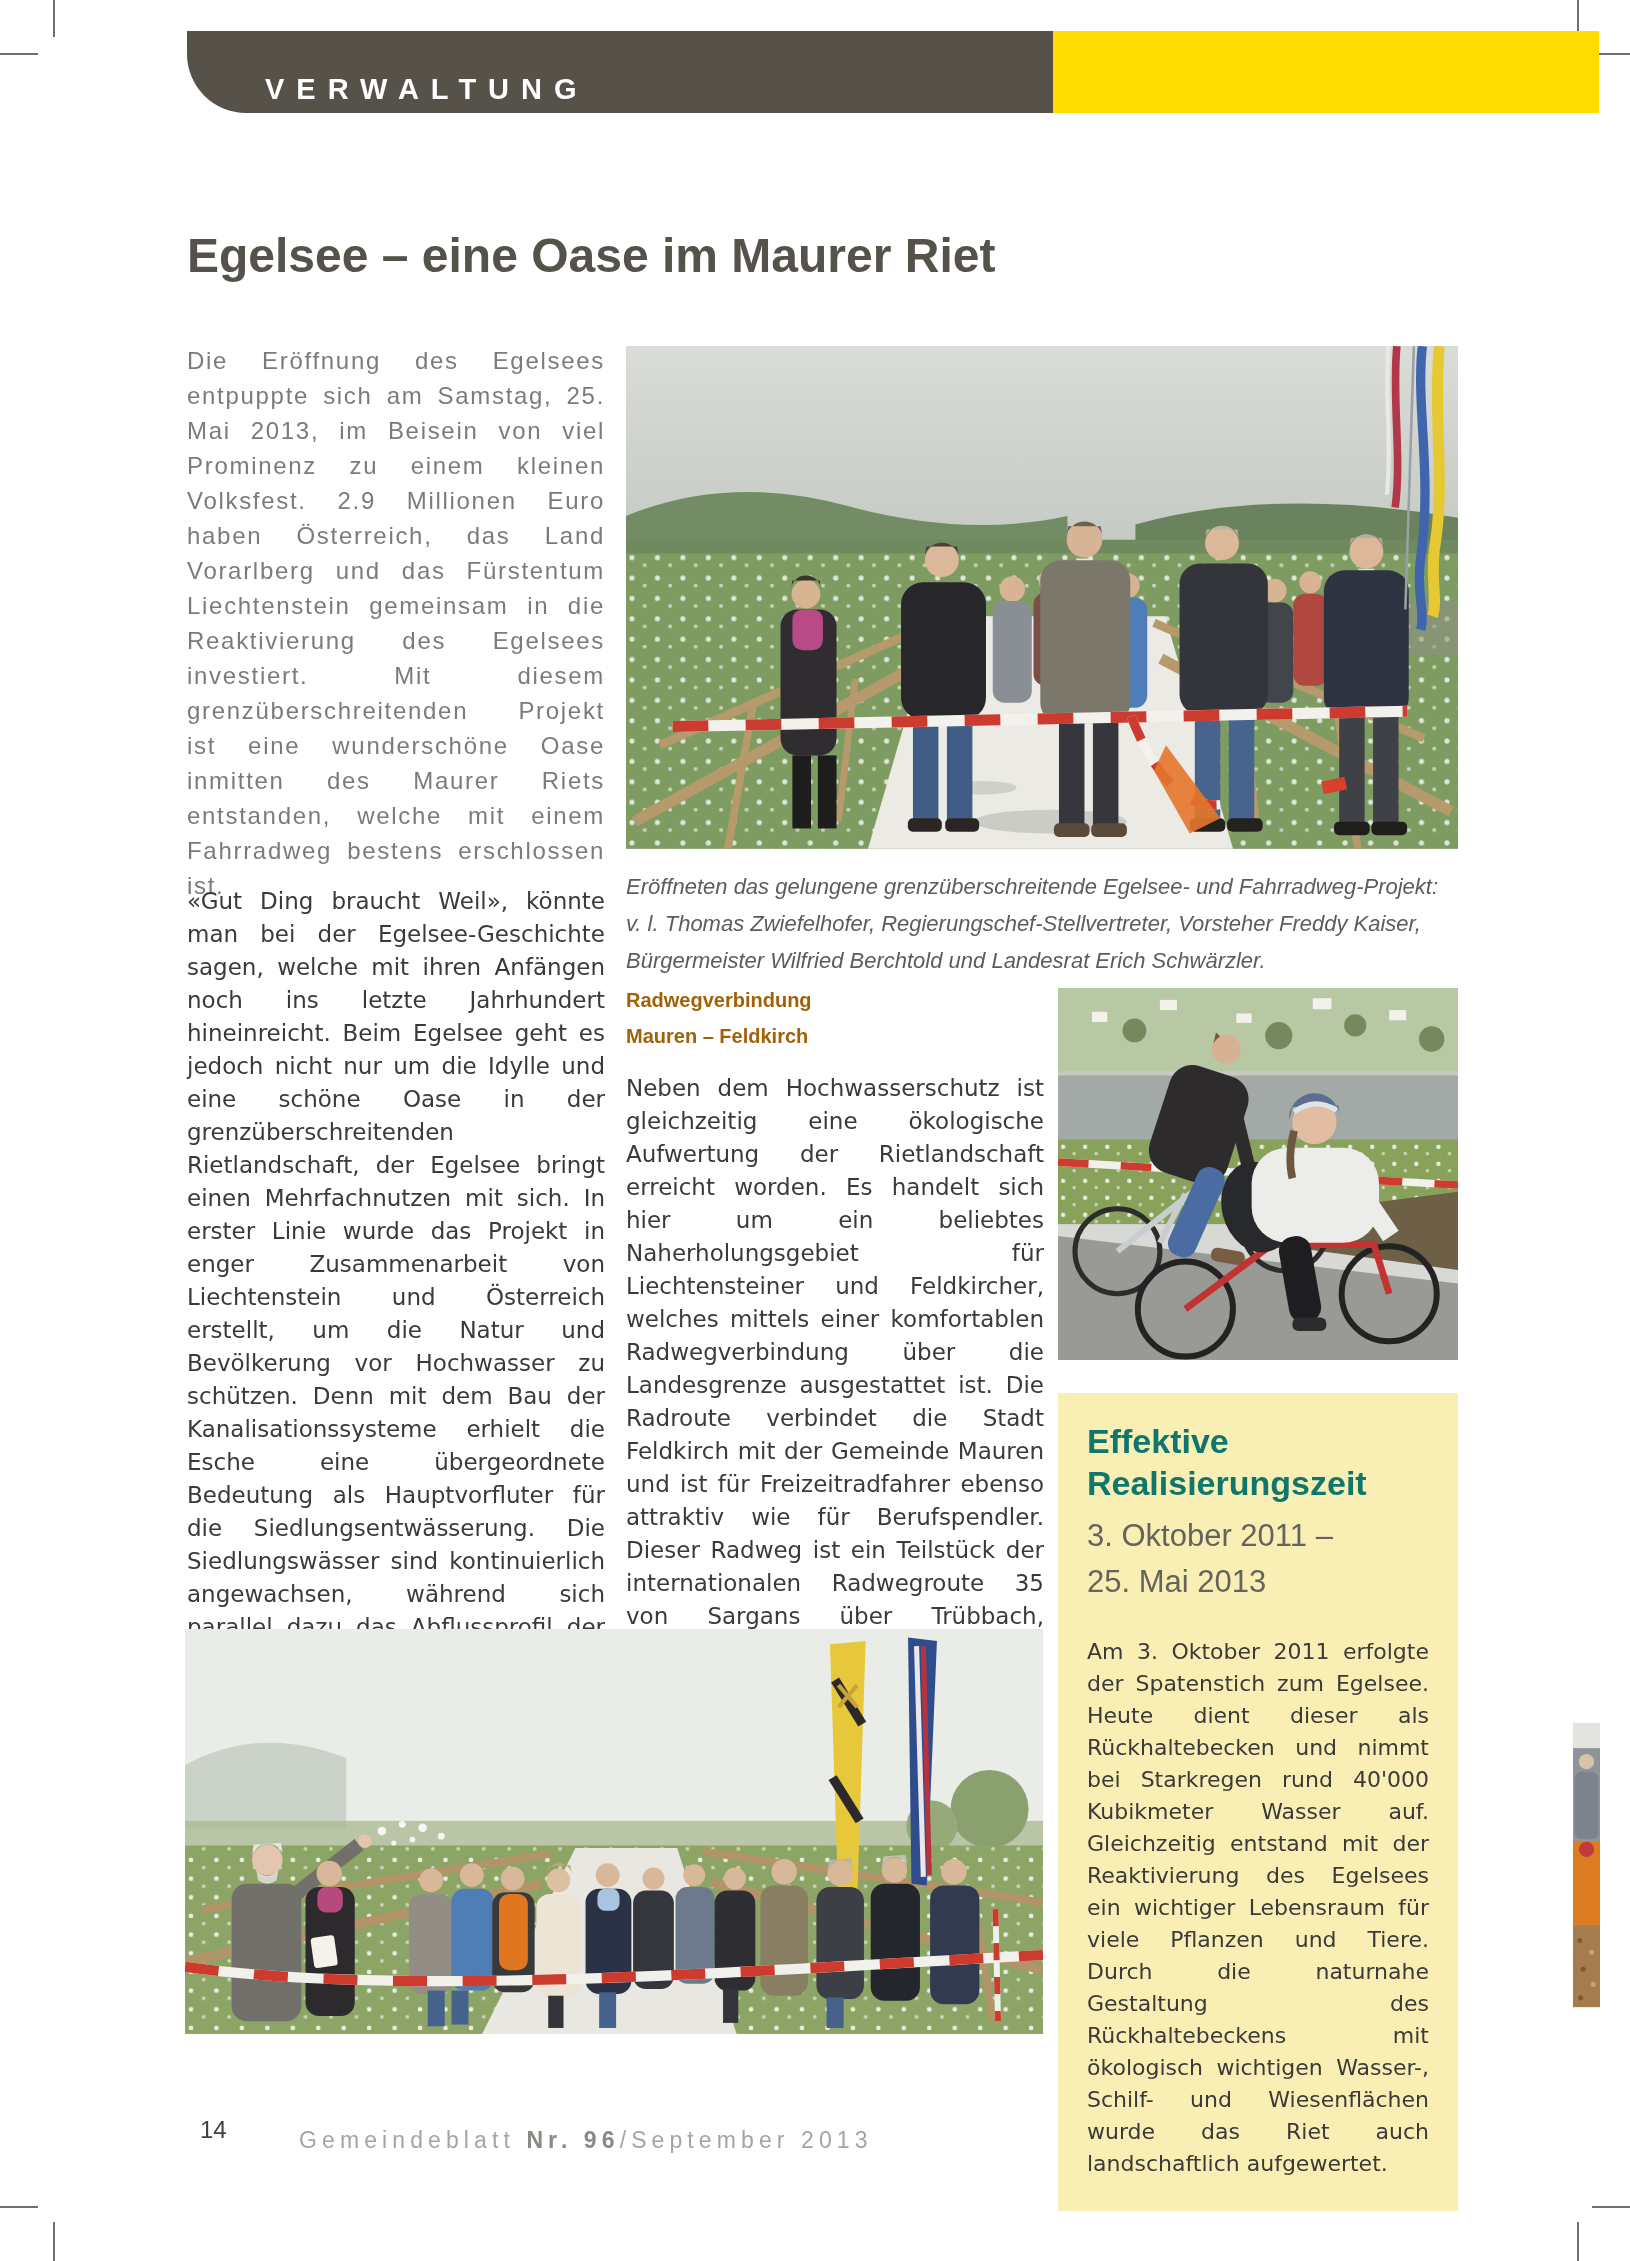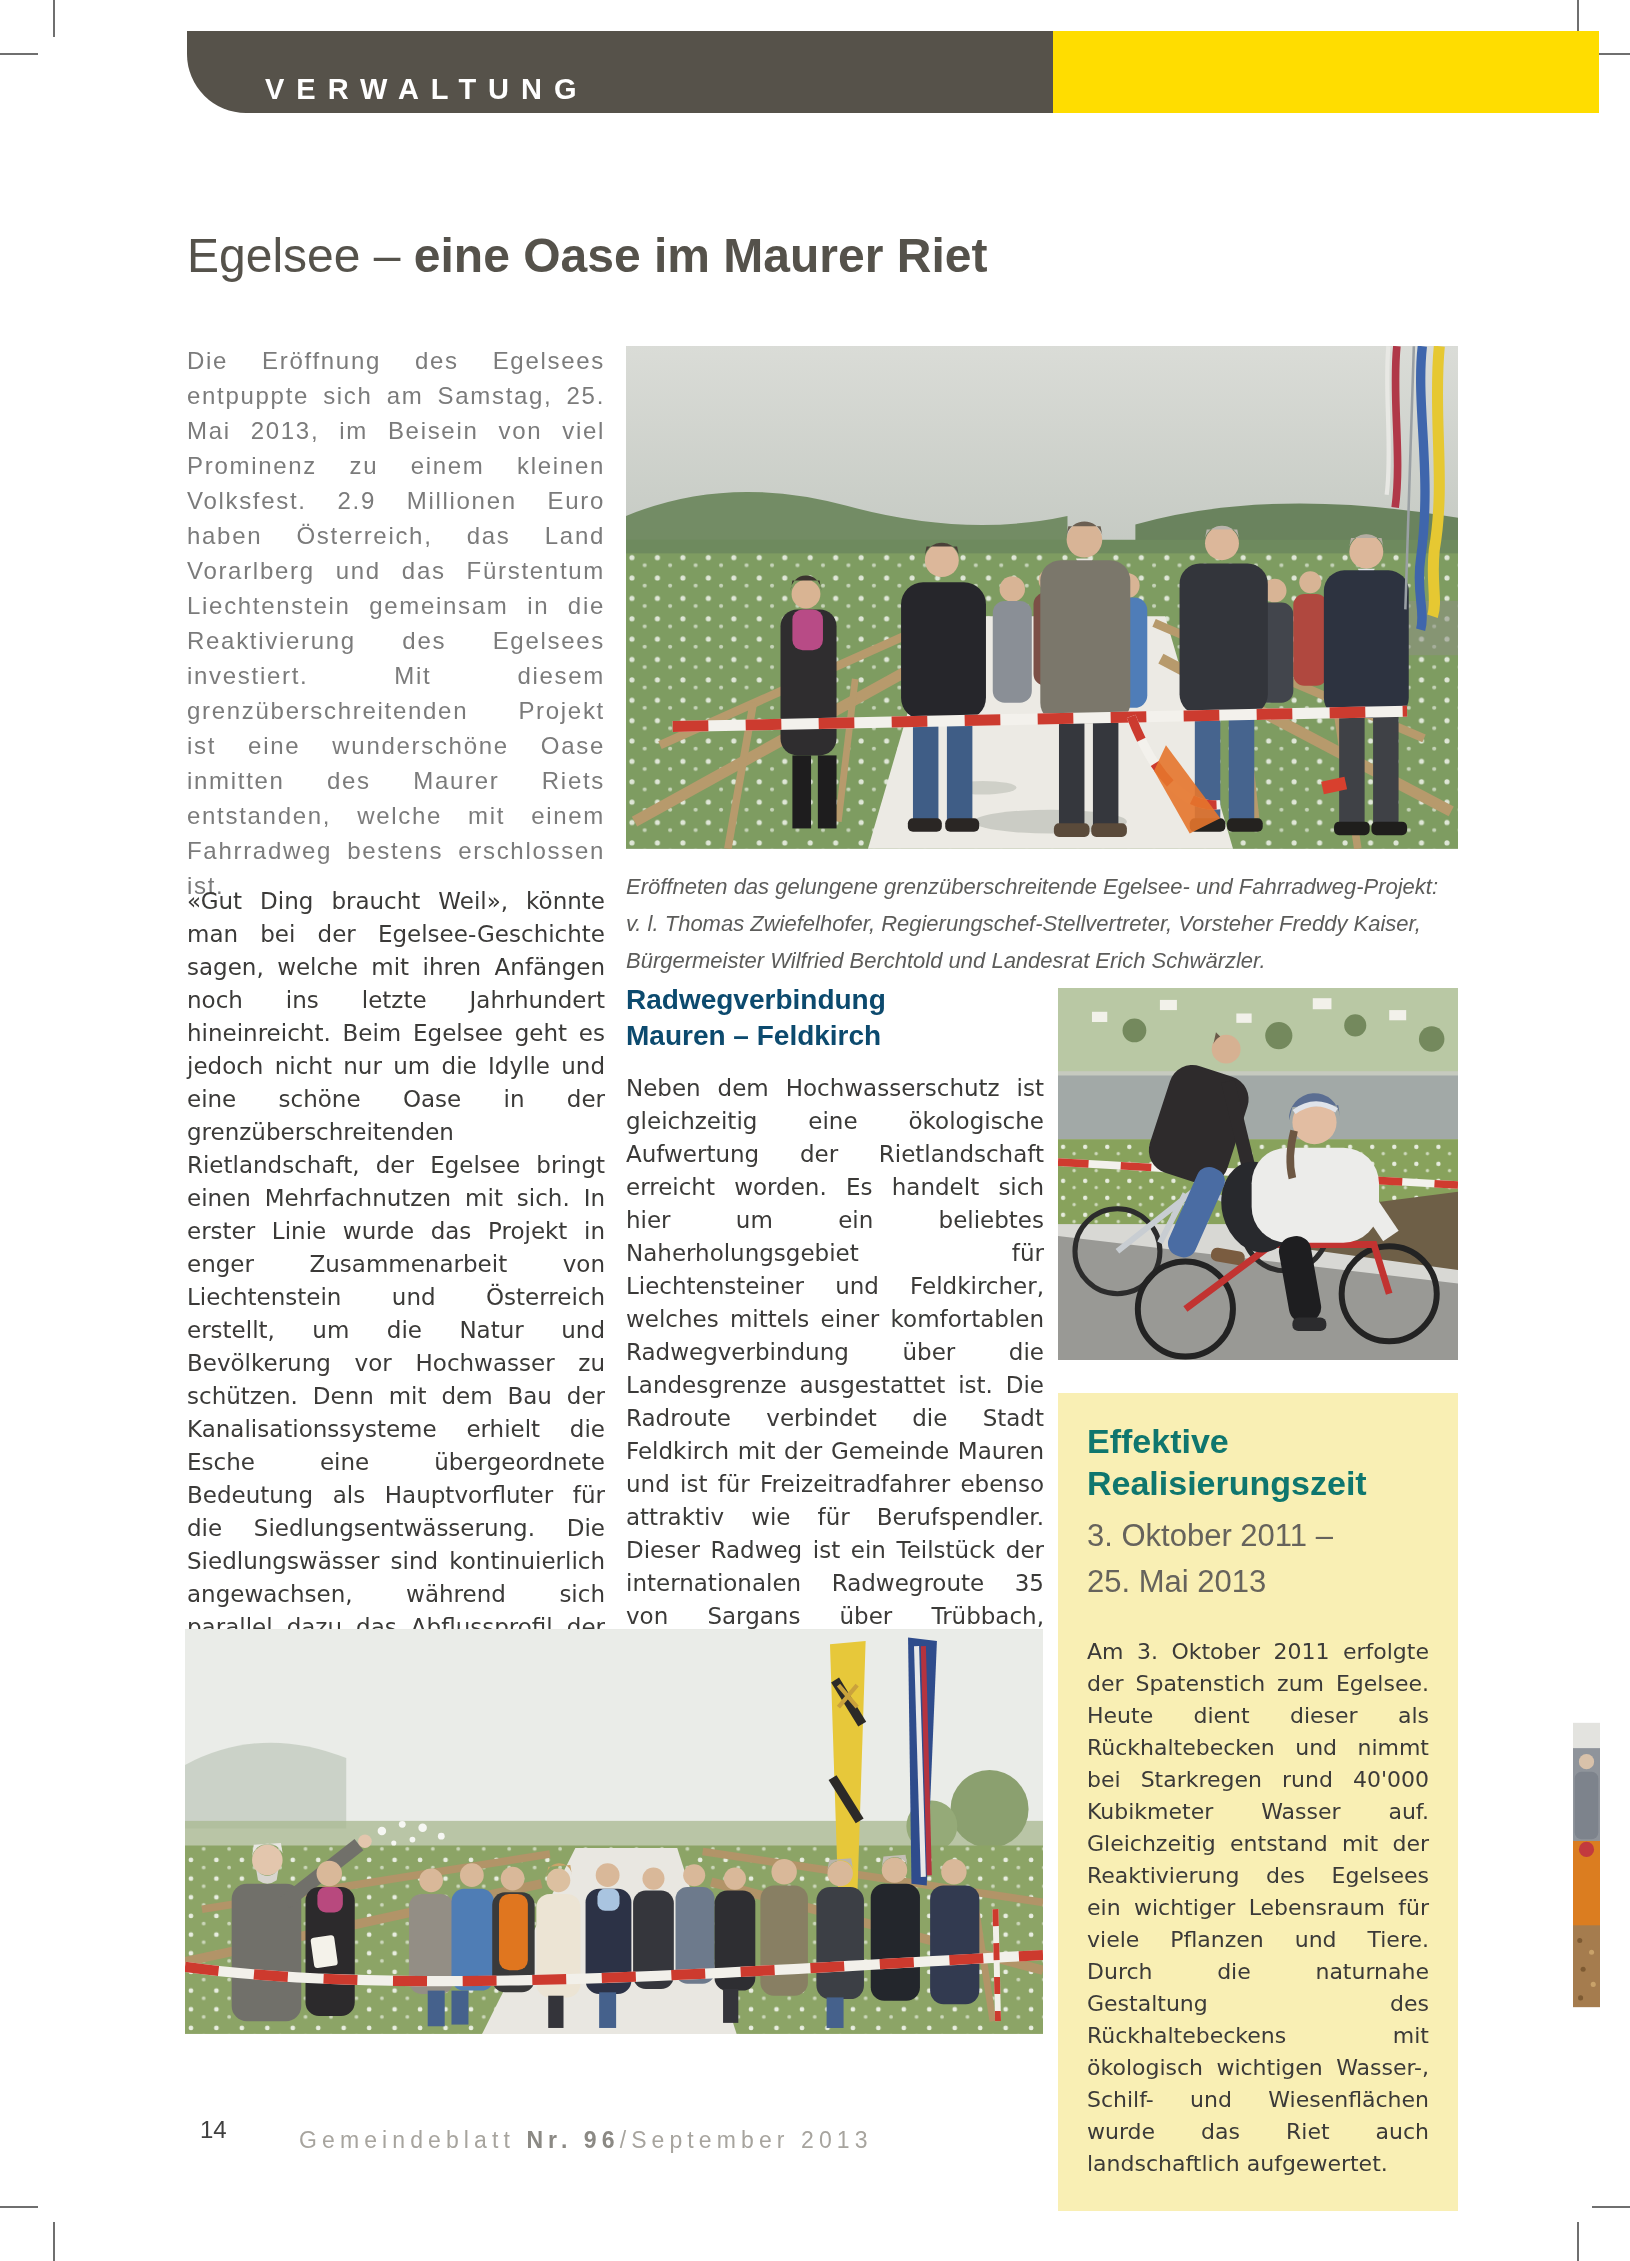--- a/index.html
+++ b/index.html
@@ -8,30 +8,30 @@
   
   .crop{position:absolute;background:#6f6f6f;}
   
   .banner-gray{position:absolute;left:187px;top:31px;width:866px;height:82px;
     background:#56524a;border-radius:0 0 0 59px;text-align:center;}
   .banner-label{position:absolute;left:78px;top:42px;color:#ffffff;font-size:29px;
     font-weight:bold;letter-spacing:12px;}
   .banner-yellow{position:absolute;left:1053px;top:31px;width:546px;height:82px;background:#ffdd00;}
   
   .title{position:absolute;left:187px;top:228px;font-size:48px;color:#55524b;letter-spacing:0;}
-  .title .light{font-weight:normal;}
+  .title .light{font-weight:bold;}
   .title .bold{font-weight:bold;}
   
   .lead{position:absolute;left:187px;top:343px;width:418px;font-size:24px;line-height:35px;
     letter-spacing:1.7px;word-spacing:2.5px;color:#7b7b7b;text-align:justify;}
   .bodytext{font-family:"DejaVu Sans",sans-serif;font-size:23px;line-height:33px;
     color:#3b3a38;text-align:justify;}
   .history{position:absolute;left:187px;top:885px;width:418px;}
-  .radweg-heading{position:absolute;left:626px;top:982px;font-size:28px;line-height:36px;
-    font-weight:bold;color:#0c4a6e;font-family:"Liberation Sans",sans-serif;}
+  .radweg-heading{position:absolute;left:626px;top:982px;font-size:20px;line-height:36px;
+    font-weight:bold;color:#a16207;font-family:"Liberation Sans",sans-serif;}
   .radweg-body{position:absolute;left:626px;top:1072px;width:418px;}
   
   .photo{position:absolute;margin:0;padding:0;overflow:hidden;background:#d8d8d4;}
   .photo svg{display:block;width:100%;height:100%;}
   #main-photo{left:626px;top:346px;width:832px;height:503px;}
   #cyclists-photo{left:1058px;top:988px;width:400px;height:372px;}
   #blessing-photo{left:185px;top:1629px;width:858px;height:405px;}
   #edge-strip{left:1573px;top:1722px;width:27px;height:286px;background:none;}
   .caption{position:absolute;font-size:22px;line-height:37px;color:#5c5c5a;font-style:italic;}
   #caption-main{left:626px;top:868px;width:832px;}

